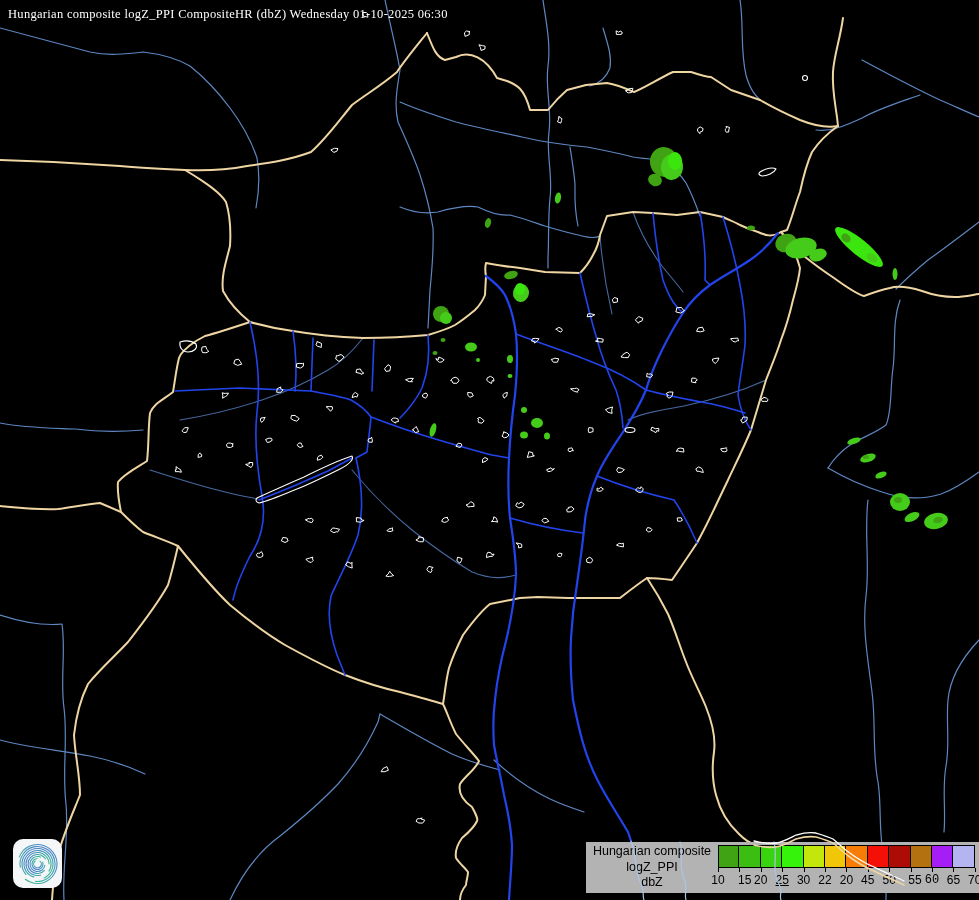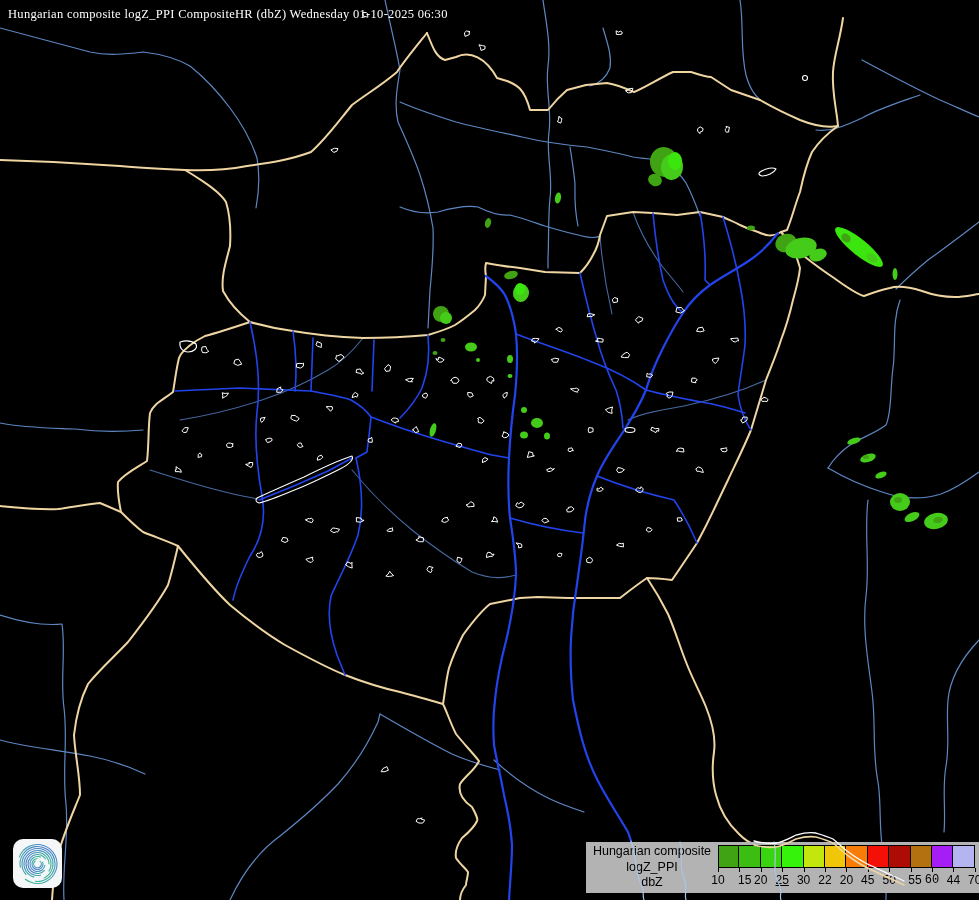--- a/index.html
+++ b/index.html
@@ -294,21 +294,21 @@
         <div class="lg-lab" style="left: 128.4px;">20</div>
         <div class="lg-tick" style="left: 149.8px;"></div>
         <div class="lg-lab" style="left: 149.8px;">45</div>
         <div class="lg-tick" style="left: 171.2px;"></div>
         <div class="lg-lab" style="left: 171.2px;">50</div>
         <div class="lg-tick" style="left: 192.6px;"></div>
         <div class="lg-lab" style="left: 197px;">55</div>
         <div class="lg-tick" style="left: 214px;"></div>
         <div class="lg-lab" style="left: 214px; font-family: Liberation Mono, monospace;">60</div>
         <div class="lg-tick" style="left: 235.4px;"></div>
-        <div class="lg-lab" style="left: 235.4px;">44</div>
+        <div class="lg-lab" style="left: 235.4px;">65</div>
         <div class="lg-tick" style="left: 256.8px;"></div>
         <div class="lg-lab" style="left: 256.8px;">70</div>
       </div>
   </div>
 
   <svg class="legend-overlay" width="979" height="900" viewBox="0 0 979 900">
     <g fill="none" stroke-linecap="round">
       <path stroke="var(--paleriver)" stroke-width="1.2" d="M680,842 C684,854 678,866 684,878 C688,888 684,895 686,900"></path>
       <path stroke="var(--paleriver)" stroke-width="1.2" d="M774,842 C778,856 771,870 779,884 C783,892 779,896 781,900"></path>
       <path stroke="var(--paleriver)" stroke-width="1.2" d="M631,841 C637,856 634,870 641,884 C645,892 642,896 644,900"></path>

